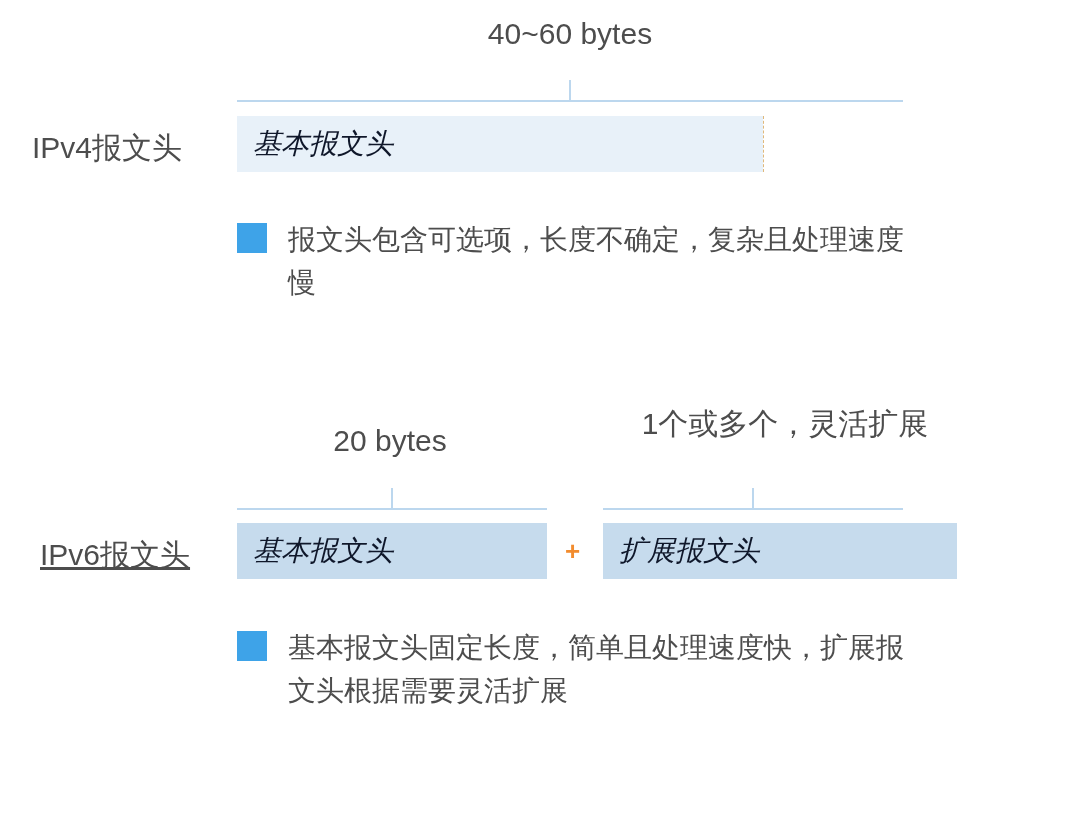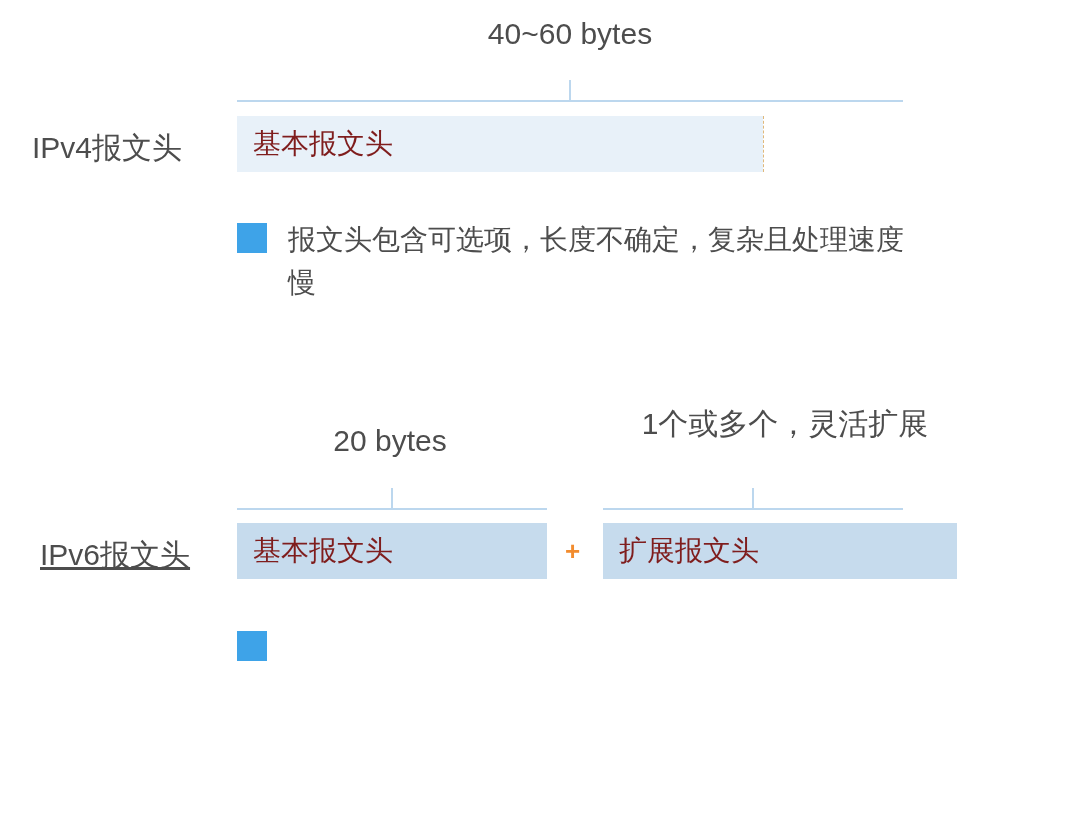--- a/index.html
+++ b/index.html
@@ -38,21 +38,22 @@
   .header-bar {
     position: absolute;
     display: flex;
     height: 56px;
   }
   .seg {
     display: flex;
     align-items: center;
     padding-left: 16px;
     font-size: 28px;
-    color: #7f1d1d;
+    color: #0f172a;
+    font-style: italic;
   }
   .seg.light { background: #e8f1f9; }
   .seg.dark  { background: #c6dbed; }
   .sep-dashed {
     width: 0;
     border-left: 1px dashed #e0b87a;
     height: 100%;
   }
 
   .plus {
@@ -113,14 +114,15 @@
     <div class="seg dark" style="flex:1;">基本报文头</div>
   </div>
 
   <div class="plus" style="left:565px; top:536px;">+</div>
 
   <div class="header-bar" style="left:603px; top:523px; width:354px;">
     <div class="seg dark" style="flex:1;">扩展报文头</div>
   </div>
 
   <div class="bullet-sq" style="left:237px; top:631px;"></div>
+  <div class="bullet-text" style="left:288px; top:626px;">基本报文头固定长度，简单且处理速度快，扩展报文头根据需要灵活扩展</div>
 
 </div>
 
 </body></html>

